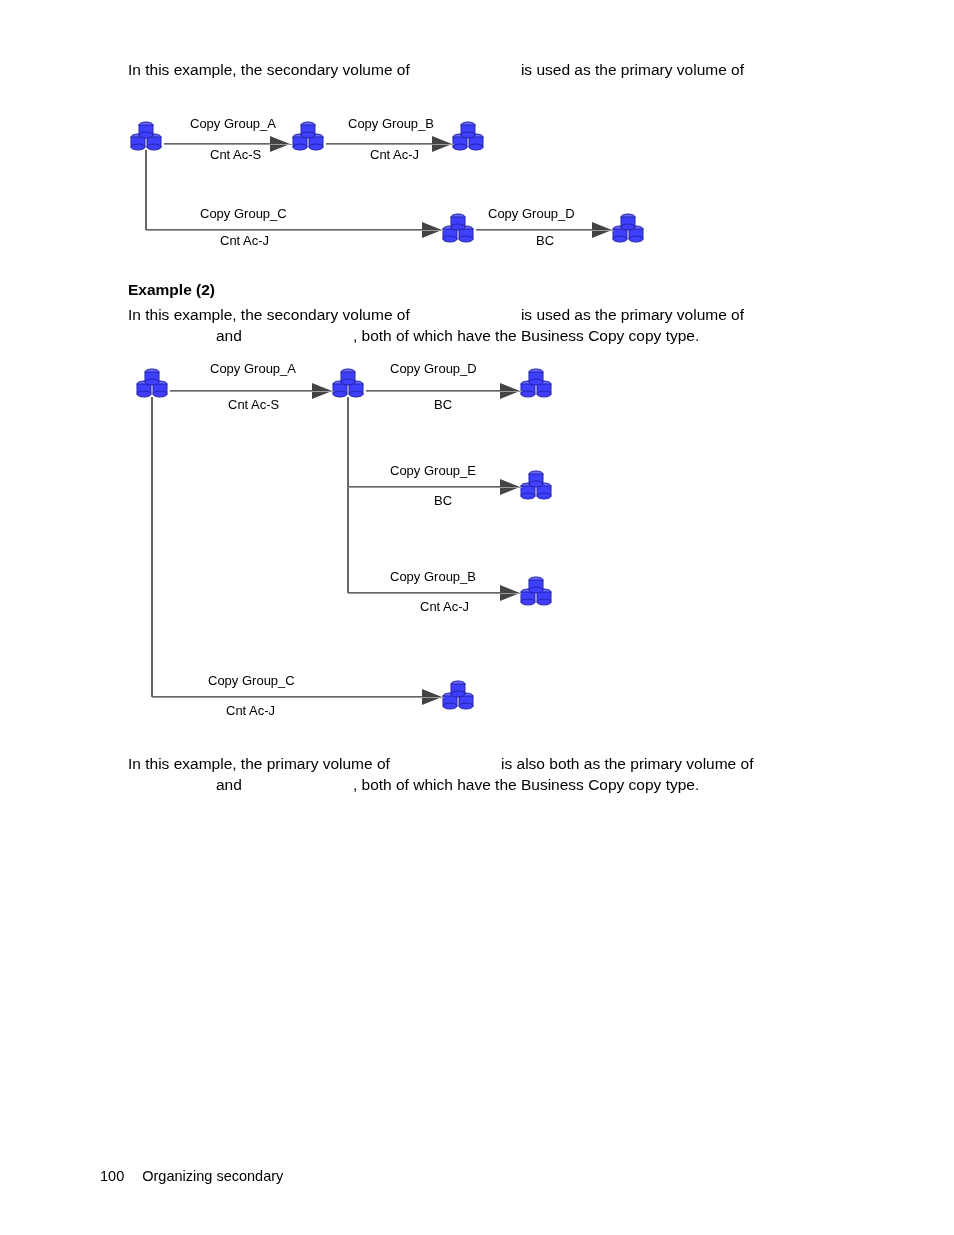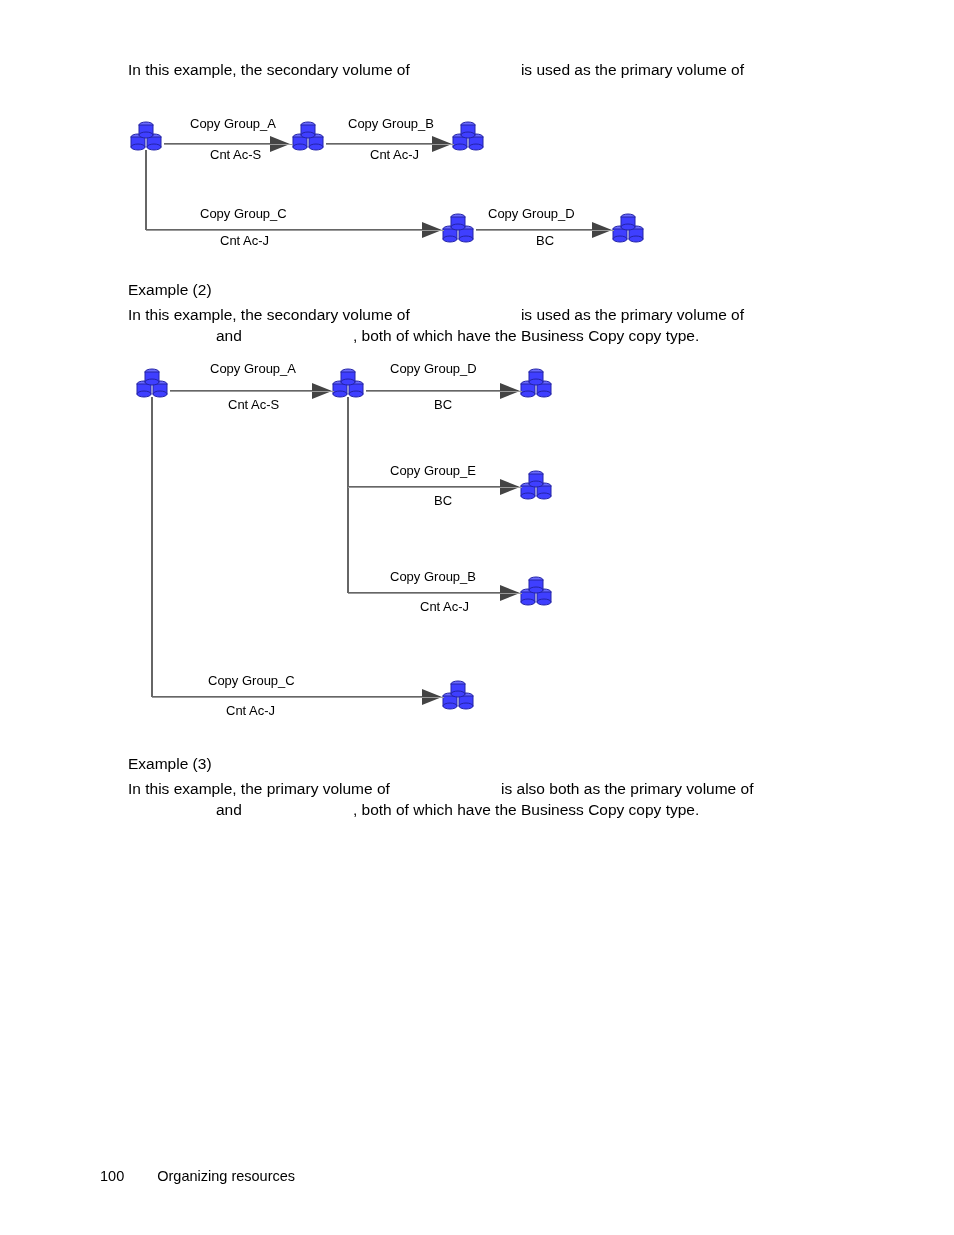--- a/index.html
+++ b/index.html
@@ -1,21 +1,21 @@
 <!DOCTYPE html>
 <html><head>
 <meta charset="utf-8">
 <style>
   html,body{margin:0;padding:0;background:#fff;font-family:Arial,Helvetica,sans-serif;color:#000;font-size:15.5px;line-height:1.35}
   .page{width:954px;height:1235px;position:relative;box-sizing:border-box;padding:60px 115px 40px 128px}
   .para{margin:0 0 6px 0}
-  .bold{font-weight:400;margin:14px 0 4px 0}
+  .bold{font-weight:700;margin:14px 0 4px 0}
   .diagram{margin:8px 0 14px 0}
   .footer{position:absolute;left:100px;bottom:48px;font-size:14.5px}
-  .footer .pg{margin-right:29px}
+  .footer .pg{margin-right:14px}
 </style>
 </head>
 <body>
 
 <div class="page">
 
   <p class="para">
     <span>In this example, the secondary volume of </span>
     <span style="visibility:hidden">Copy Group_X</span>
     <span> is used as the primary volume of </span>
@@ -114,29 +114,28 @@
       <line x1="24" y1="42" x2="24" y2="342" stroke="#666" stroke-width="2"></line>
 
       <use href="#stack" x="330" y="342"></use>
       <text x="80" y="330" font-size="13">Copy Group_C</text>
       <line x1="24" y1="342" x2="312" y2="342" stroke="#666" stroke-width="2" marker-end="url(#ah)"></line>
       <line x1="24" y1="342.5" x2="316" y2="342.5" stroke="#999"></line>
       <text x="98" y="360" font-size="13">Cnt Ac-J</text>
     </svg>
   </div>
 
-  <p class="bold">Example (3)</p>
   <p class="para">
     <span>In this example, the primary volume of </span>
     <span style="visibility:hidden">Copy Group_X</span>
     <span> is also both as the primary volume of </span>
     <br>
     <span style="visibility:hidden">Copy Group</span>
     <span> and </span>
     <span style="visibility:hidden">Copy Group_X</span>
     <span>, both of which have the Business Copy copy type.</span>
   </p>
 
   <div class="footer">
     <span class="pg">100</span>
-    <span>Organizing resources</span>
+    <span>Organizing secondary</span>
   </div>
 </div>
 
 </body></html>

